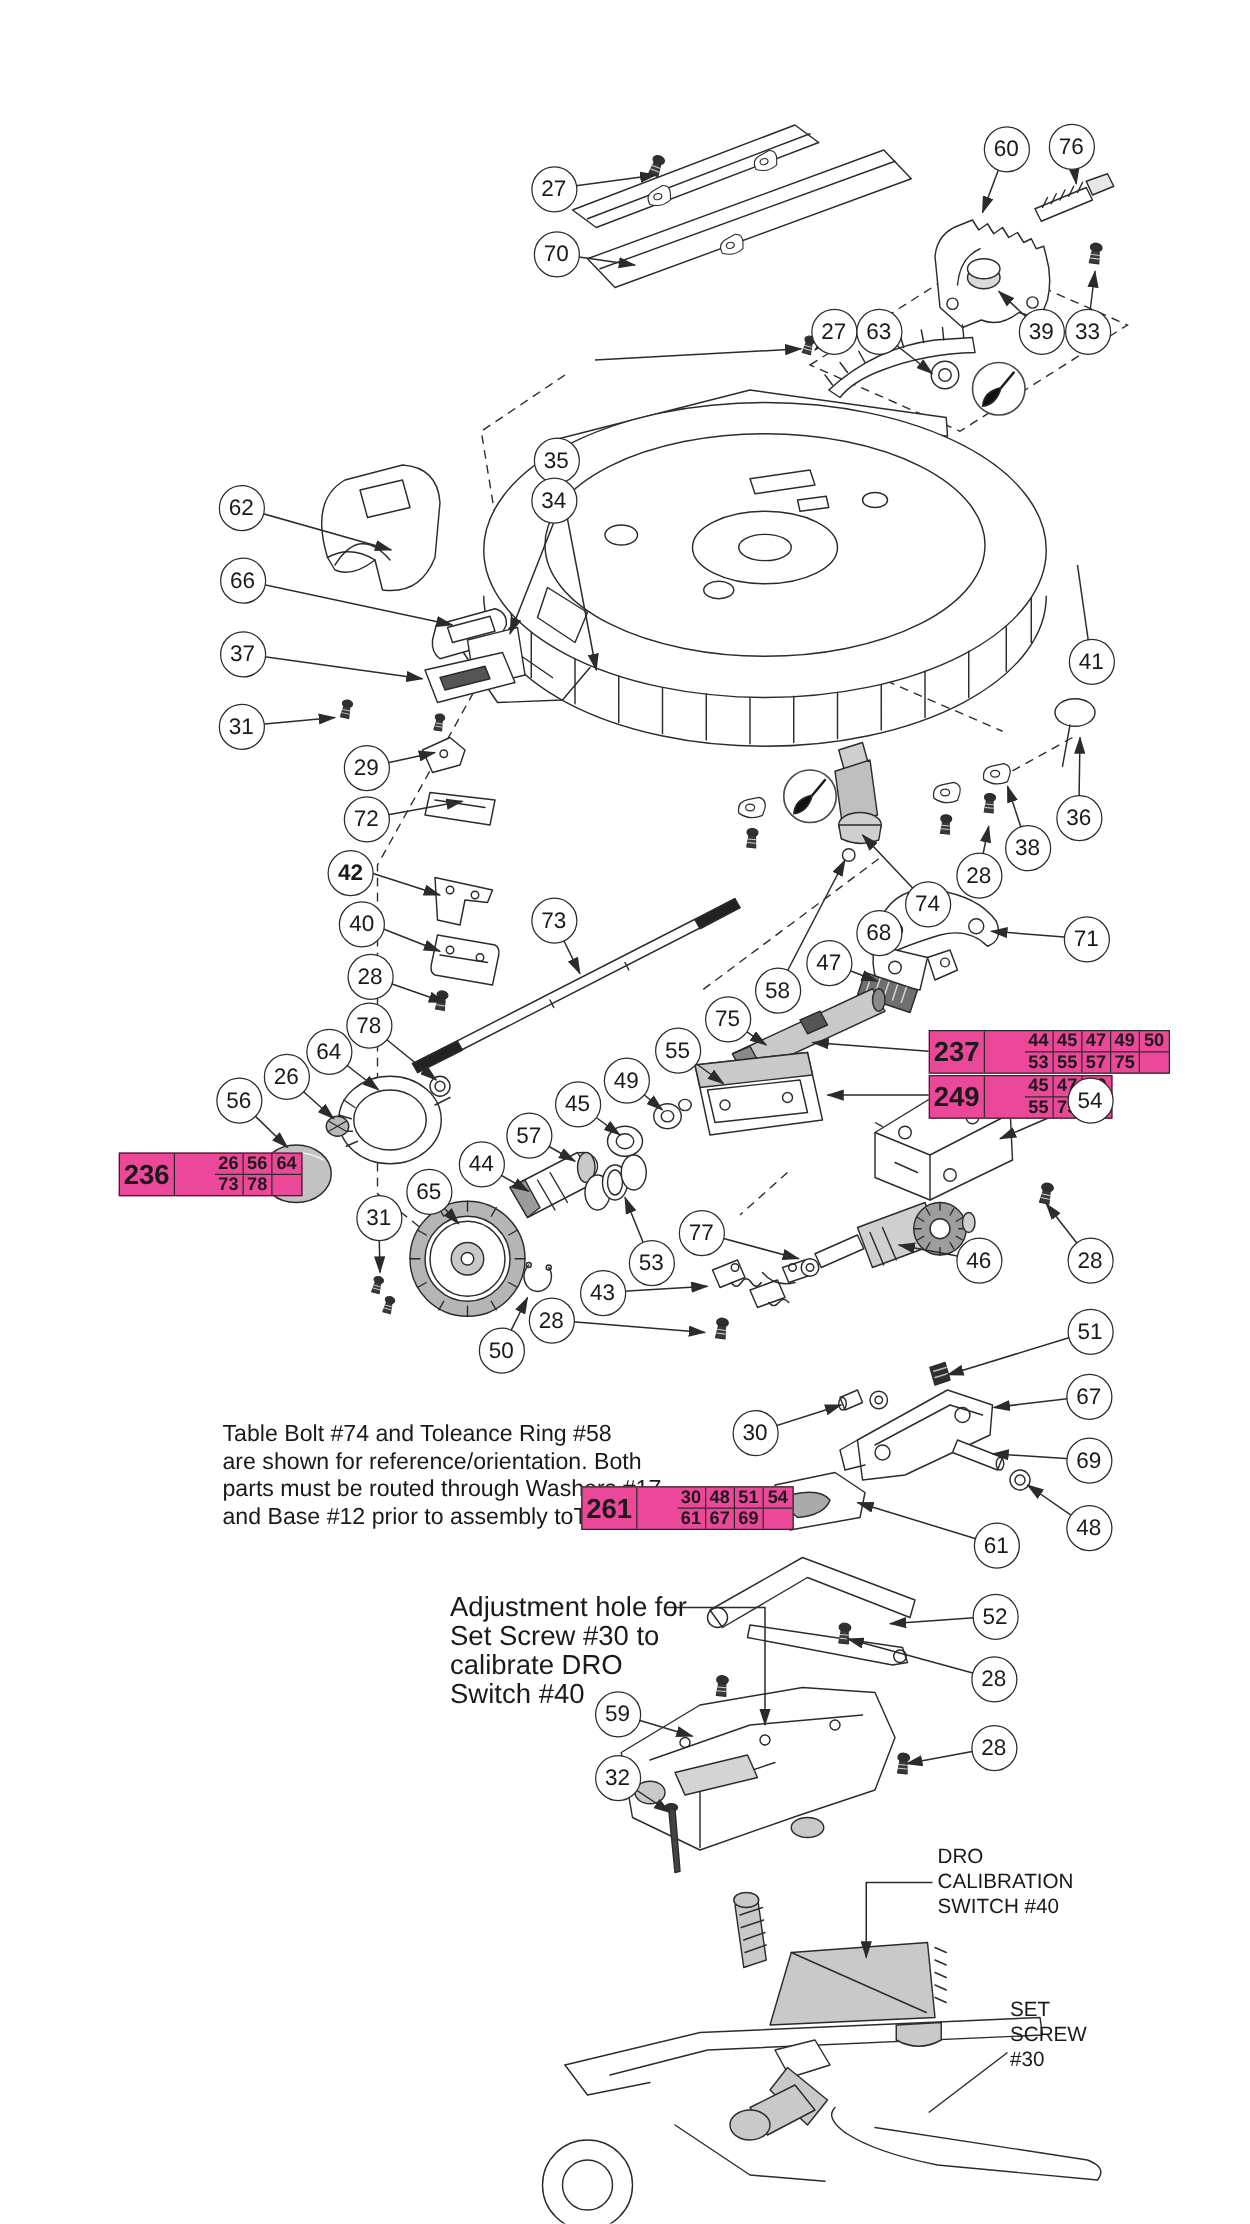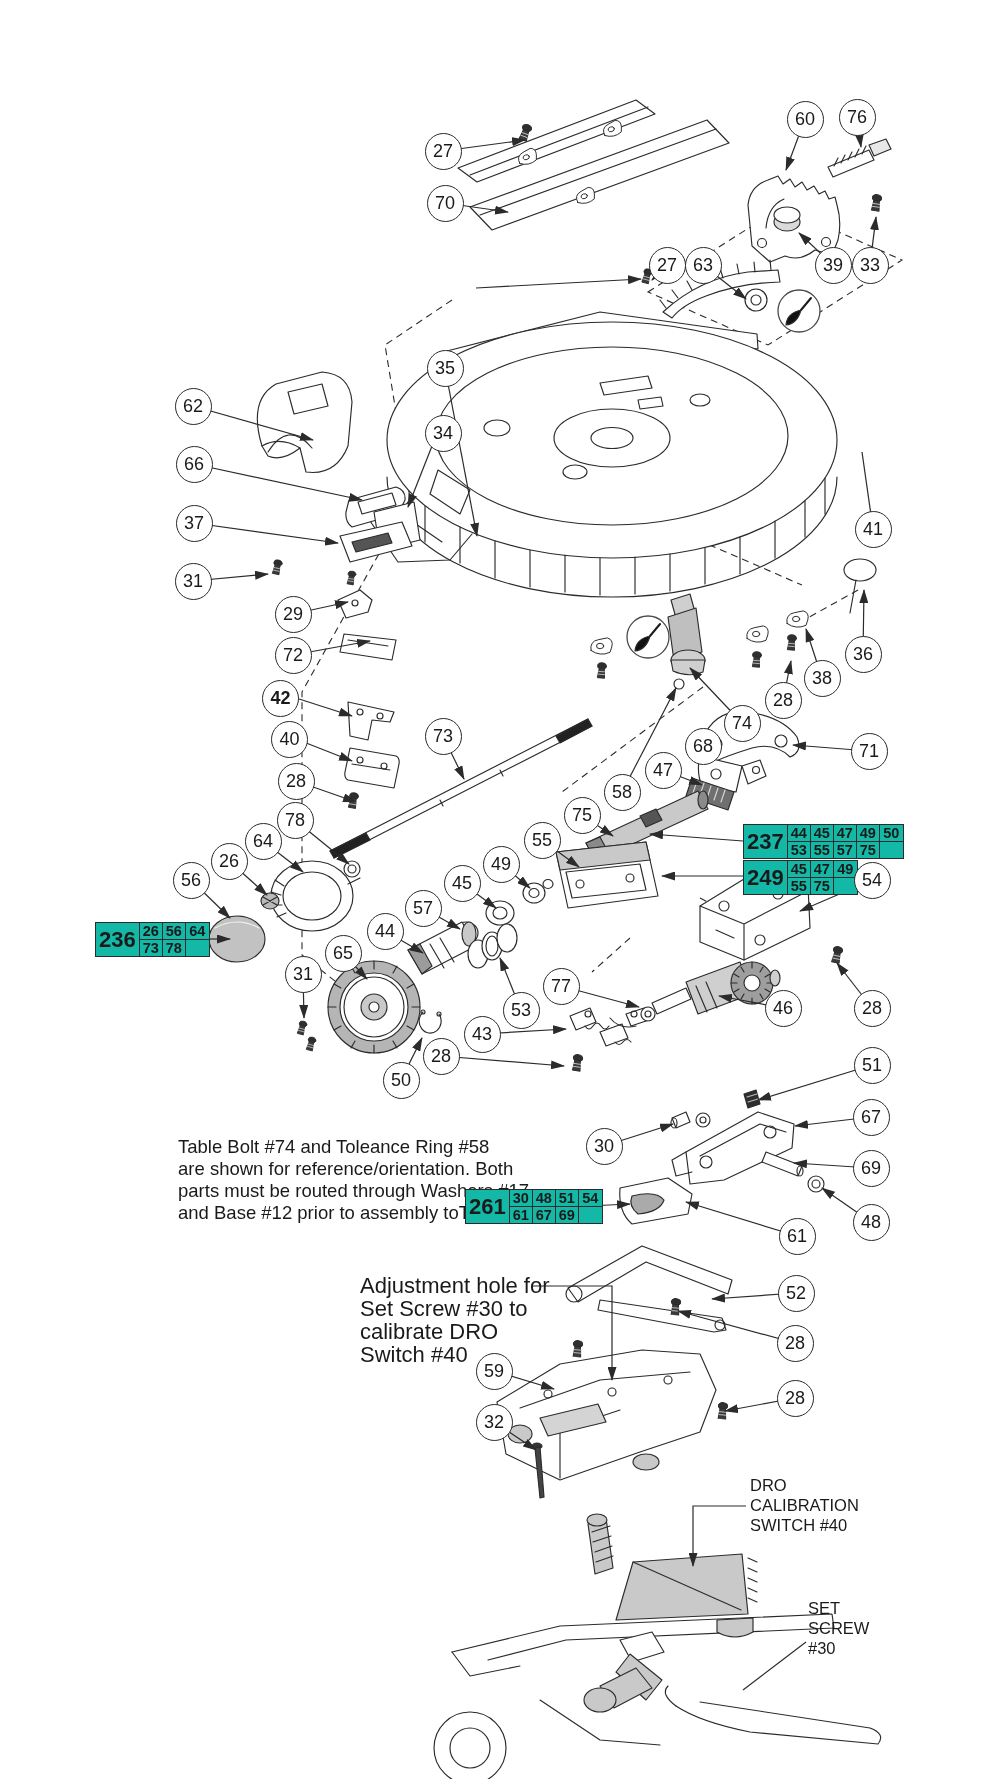--- a/index.html
+++ b/index.html
@@ -8,21 +8,21 @@
   svg.art{position:absolute;left:0;top:0;}
   .note{position:absolute;white-space:pre-line;color:#1a1a1a;}
   .note-heading{font-weight:bold;font-size:19px;line-height:21px;}
   .note-body{font-size:18px;line-height:22px;}
   .note-mid{font-size:18.5px;line-height:22px;}
   .note-adj{font-size:22px;line-height:23px;}
   .note-small{font-size:16.5px;line-height:20px;}
   .balloon{position:absolute;width:37px;height:37px;border:1.6px solid #2b2b2b;border-radius:50%;
            background:#fff;display:flex;align-items:center;justify-content:center;
            font-size:18px;color:#1a1a1a;box-sizing:border-box;}
-  .ptable{position:absolute;display:flex;border:1.7px solid #2b2b2b;background:#14b8a6;}
+  .ptable{position:absolute;display:flex;border:1.7px solid #2b2b2b;background:#ec4899;gap:32px;}
   .plabel{font-size:22px;font-weight:bold;padding:0 3px;display:flex;align-items:center;
           border-right:1.6px solid #2b2b2b;}
   .prow{display:flex;}
   .pcell{width:23px;height:16.5px;display:flex;align-items:center;justify-content:center;
          font-size:14.5px;font-weight:bold;border-right:1.4px solid #2b2b2b;
          border-bottom:1.4px solid #2b2b2b;box-sizing:border-box;}
   .prow .pcell:last-child{border-right:none;}
   .pgrid .prow:last-child .pcell{border-bottom:none;}
 </style>
 </head>
@@ -534,21 +534,21 @@
       <div class="balloon" style="left: 424.5px; top: 132.5px;">27</div>
       <div class="balloon" style="left: 426.5px; top: 184.5px;">70</div>
       <div class="balloon" style="left: 786.5px; top: 100.5px;">60</div>
       <div class="balloon" style="left: 838.5px; top: 98.5px;">76</div>
       <div class="balloon" style="left: 648.5px; top: 246.5px;">27</div>
       <div class="balloon" style="left: 684.5px; top: 246.5px;">63</div>
       <div class="balloon" style="left: 814.5px; top: 246.5px;">39</div>
       <div class="balloon" style="left: 851.5px; top: 246.5px;">33</div>
       <div class="balloon" style="left: 174.5px; top: 387.5px;">62</div>
       <div class="balloon" style="left: 426.5px; top: 349.5px;">35</div>
-      <div class="balloon" style="left: 424.5px; top: 415px;">34</div>
+      <div class="balloon" style="left: 424.5px; top: 382px;">34</div>
       <div class="balloon" style="left: 175.5px; top: 445.5px;">66</div>
       <div class="balloon" style="left: 175.5px; top: 504.5px;">37</div>
       <div class="balloon" style="left: 174.5px; top: 562.5px;">31</div>
       <div class="balloon" style="left: 854.5px; top: 510.5px;">41</div>
       <div class="balloon" style="left: 274.5px; top: 595.5px;">29</div>
       <div class="balloon" style="left: 274.5px; top: 636.5px;">72</div>
       <div class="balloon" style="left: 844.5px; top: 635.5px; text-align: right;">36</div>
       <div class="balloon" style="left: 803.5px; top: 659.5px;">38</div>
       <div class="balloon" style="left: 764.5px; top: 681.5px;">28</div>
       <div class="balloon" style="left: 723.5px; top: 704.5px;">74</div>

